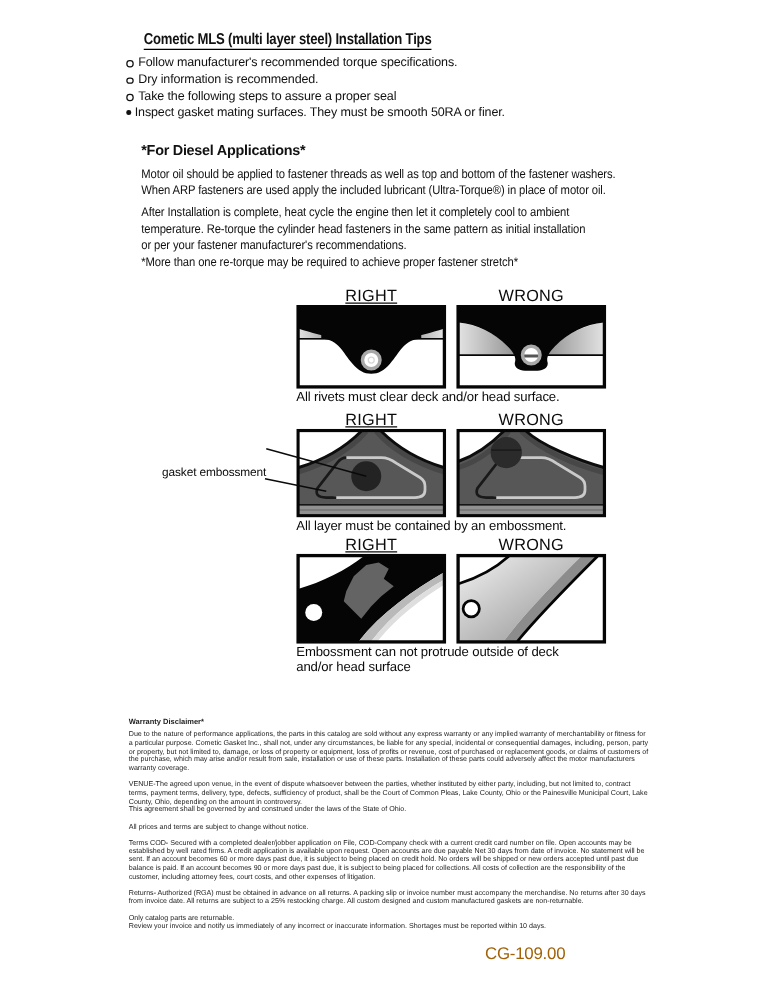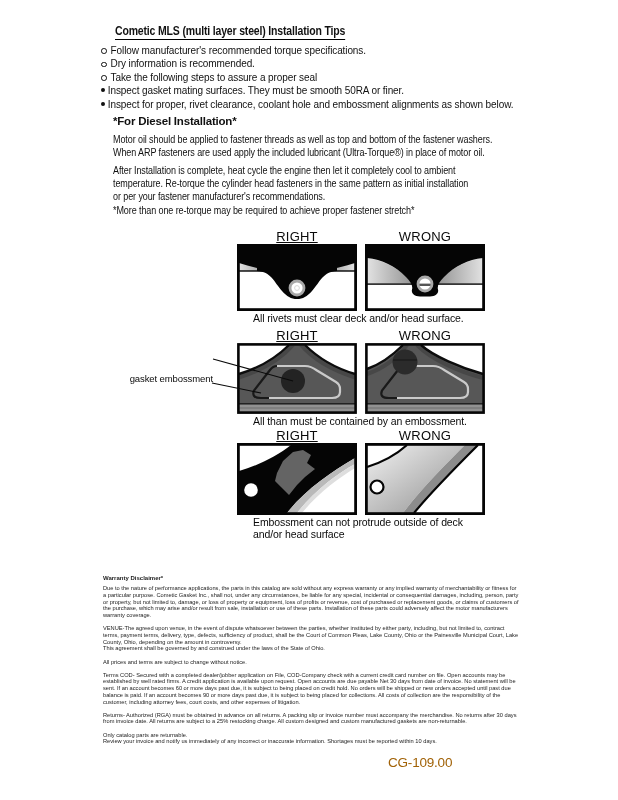--- a/index.html
+++ b/index.html
@@ -21,21 +21,21 @@
   .p1{left:113px;top:133px;}
   .p2{left:113px;top:164px;}
   .note{left:113px;top:205px;font-size:10px;letter-spacing:-.1px;transform:scaleX(.9);transform-origin:0 0;white-space:nowrap;}
   
   .dlabel{width:120px;text-align:center;font-size:13px;letter-spacing:.2px;color:#0a0a0a;}
   .r1l{top:229px;} .r2l{top:328px;} .r3l{top:428px;}
   .colL{left:237px;text-decoration:underline;} .colR{left:365px;}
   .dbox{width:120px;} 
   .r1b{top:244px;height:67px;} .r2b{top:343px;height:71px;} .r3b{top:443px;height:72px;}
   .dbox svg{display:block;width:100%;height:100%;}
-  .caption{left:237px;font-size:10.5px;letter-spacing:-.1px;color:#0a0a0a;white-space:pre-line;line-height:11.5px;margin-left:16px;}
+  .caption{left:237px;font-size:10.5px;letter-spacing:-.1px;color:#0a0a0a;white-space:pre-line;line-height:11.5px;}
   .cap1{top:313px;} .cap2{top:416px;} .cap3{top:517px;}
   .anno{width:123px;text-align:right;font-size:9.5px;line-height:10.5px;letter-spacing:-.1px;
         white-space:pre-line;color:#0a0a0a;left:90px;}
   .an1{top:343px;} .an2{top:374px;}
   .leader{left:200px;top:352px;width:110px;height:48px;}
   
   .legal{left:103px;top:575px;width:417px;font-size:5.7px;line-height:6.7px;color:#1c1c1c;}
   .legal-h{font-weight:bold;font-size:6px;margin:0 0 3.5px 0;}
   .legal p{margin:0 0 6.5px 0;white-space:pre-line;}
   .code{left:388px;top:755px;font-size:13.5px;letter-spacing:-.2px;color:#a16207;}
@@ -57,27 +57,23 @@
         <span>Dry information is recommended.</span>
       </div>
     <div class="b-row">
         <span class="mark-o"></span>
         <span>Take the following steps to assure a proper seal</span>
       </div>
     <div class="b-row sub">
         <span class="mark-f"></span>
         <span>Inspect gasket mating surfaces.  They must be smooth 50RA or finer.</span>
       </div>
-    <div class="b-row sub">
-        <span class="mark-f"></span>
-        <span>Inspect for proper, rivet clearance, coolant hole and embossment alignments as shown below.</span>
-      </div>
-  </div>
-
-  <div class="abs diesel-h">*For Diesel Installation*</div>
+  </div>
+
+  <div class="abs diesel-h">*For Diesel Applications*</div>
   <div class="abs para p1">Motor oil should be applied to fastener threads as well as top and bottom of the fastener washers.
 When ARP fasteners are used apply the included lubricant (Ultra-Torque®) in place of motor oil.</div>
   <div class="abs para p2">After Installation is complete, heat cycle the engine then let it completely cool to ambient
 temperature. Re-torque the cylinder head fasteners in the same pattern as initial installation
 or per your fastener manufacturer's recommendations.</div>
   <div class="abs note">*More than one re-torque may be required to achieve proper fastener stretch*</div>
 
   <div class="abs dlabel r1l colL">RIGHT</div>
   <div class="abs dlabel r1l colR">WRONG</div>
 
@@ -163,21 +159,21 @@
       <line x1="28" y1="17" x2="52" y2="17" stroke="#1c1c1c" stroke-width="1.4"></line>
       <rect x="1.4" y="1.4" width="117.2" height="68.2" fill="none" stroke="#050505" stroke-width="2.6"></rect>
     </svg>
   </div>
 
   <svg class="abs leader" viewBox="0 0 110 48">
     <line x1="13" y1="7" x2="93" y2="29" stroke="#0a0a0a" stroke-width="1.1"></line>
     <line x1="12" y1="31" x2="61" y2="41" stroke="#0a0a0a" stroke-width="1.1"></line>
   </svg>
 
-  <div class="abs caption cap2">All than must be contained by an embossment.</div>
+  <div class="abs caption cap2">All layer must be contained by an embossment.</div>
 
   <div class="abs dlabel r3l colL">RIGHT</div>
   <div class="abs dlabel r3l colR">WRONG</div>
 
   <div class="abs dbox r3b colL">
     <svg viewBox="0 0 120 72" preserveAspectRatio="none">
       <rect x="1" y="1" width="118" height="70" fill="#ffffff"></rect>
       <path d="M2,28 C20,23 40,13 54,2 L118,2 L118,15 C94,29 68,47 50,70 L2,70 Z" fill="#050505"></path>
       <path d="M118,15 C94,29 68,47 50,70 L60,70 C77,48 100,31 118,21 Z" fill="#b9b9b9"></path>
       <path d="M118,21 C100,31 77,48 60,70 L65,70 C81,50 102,35 118,25 Z" fill="#dedede"></path>

